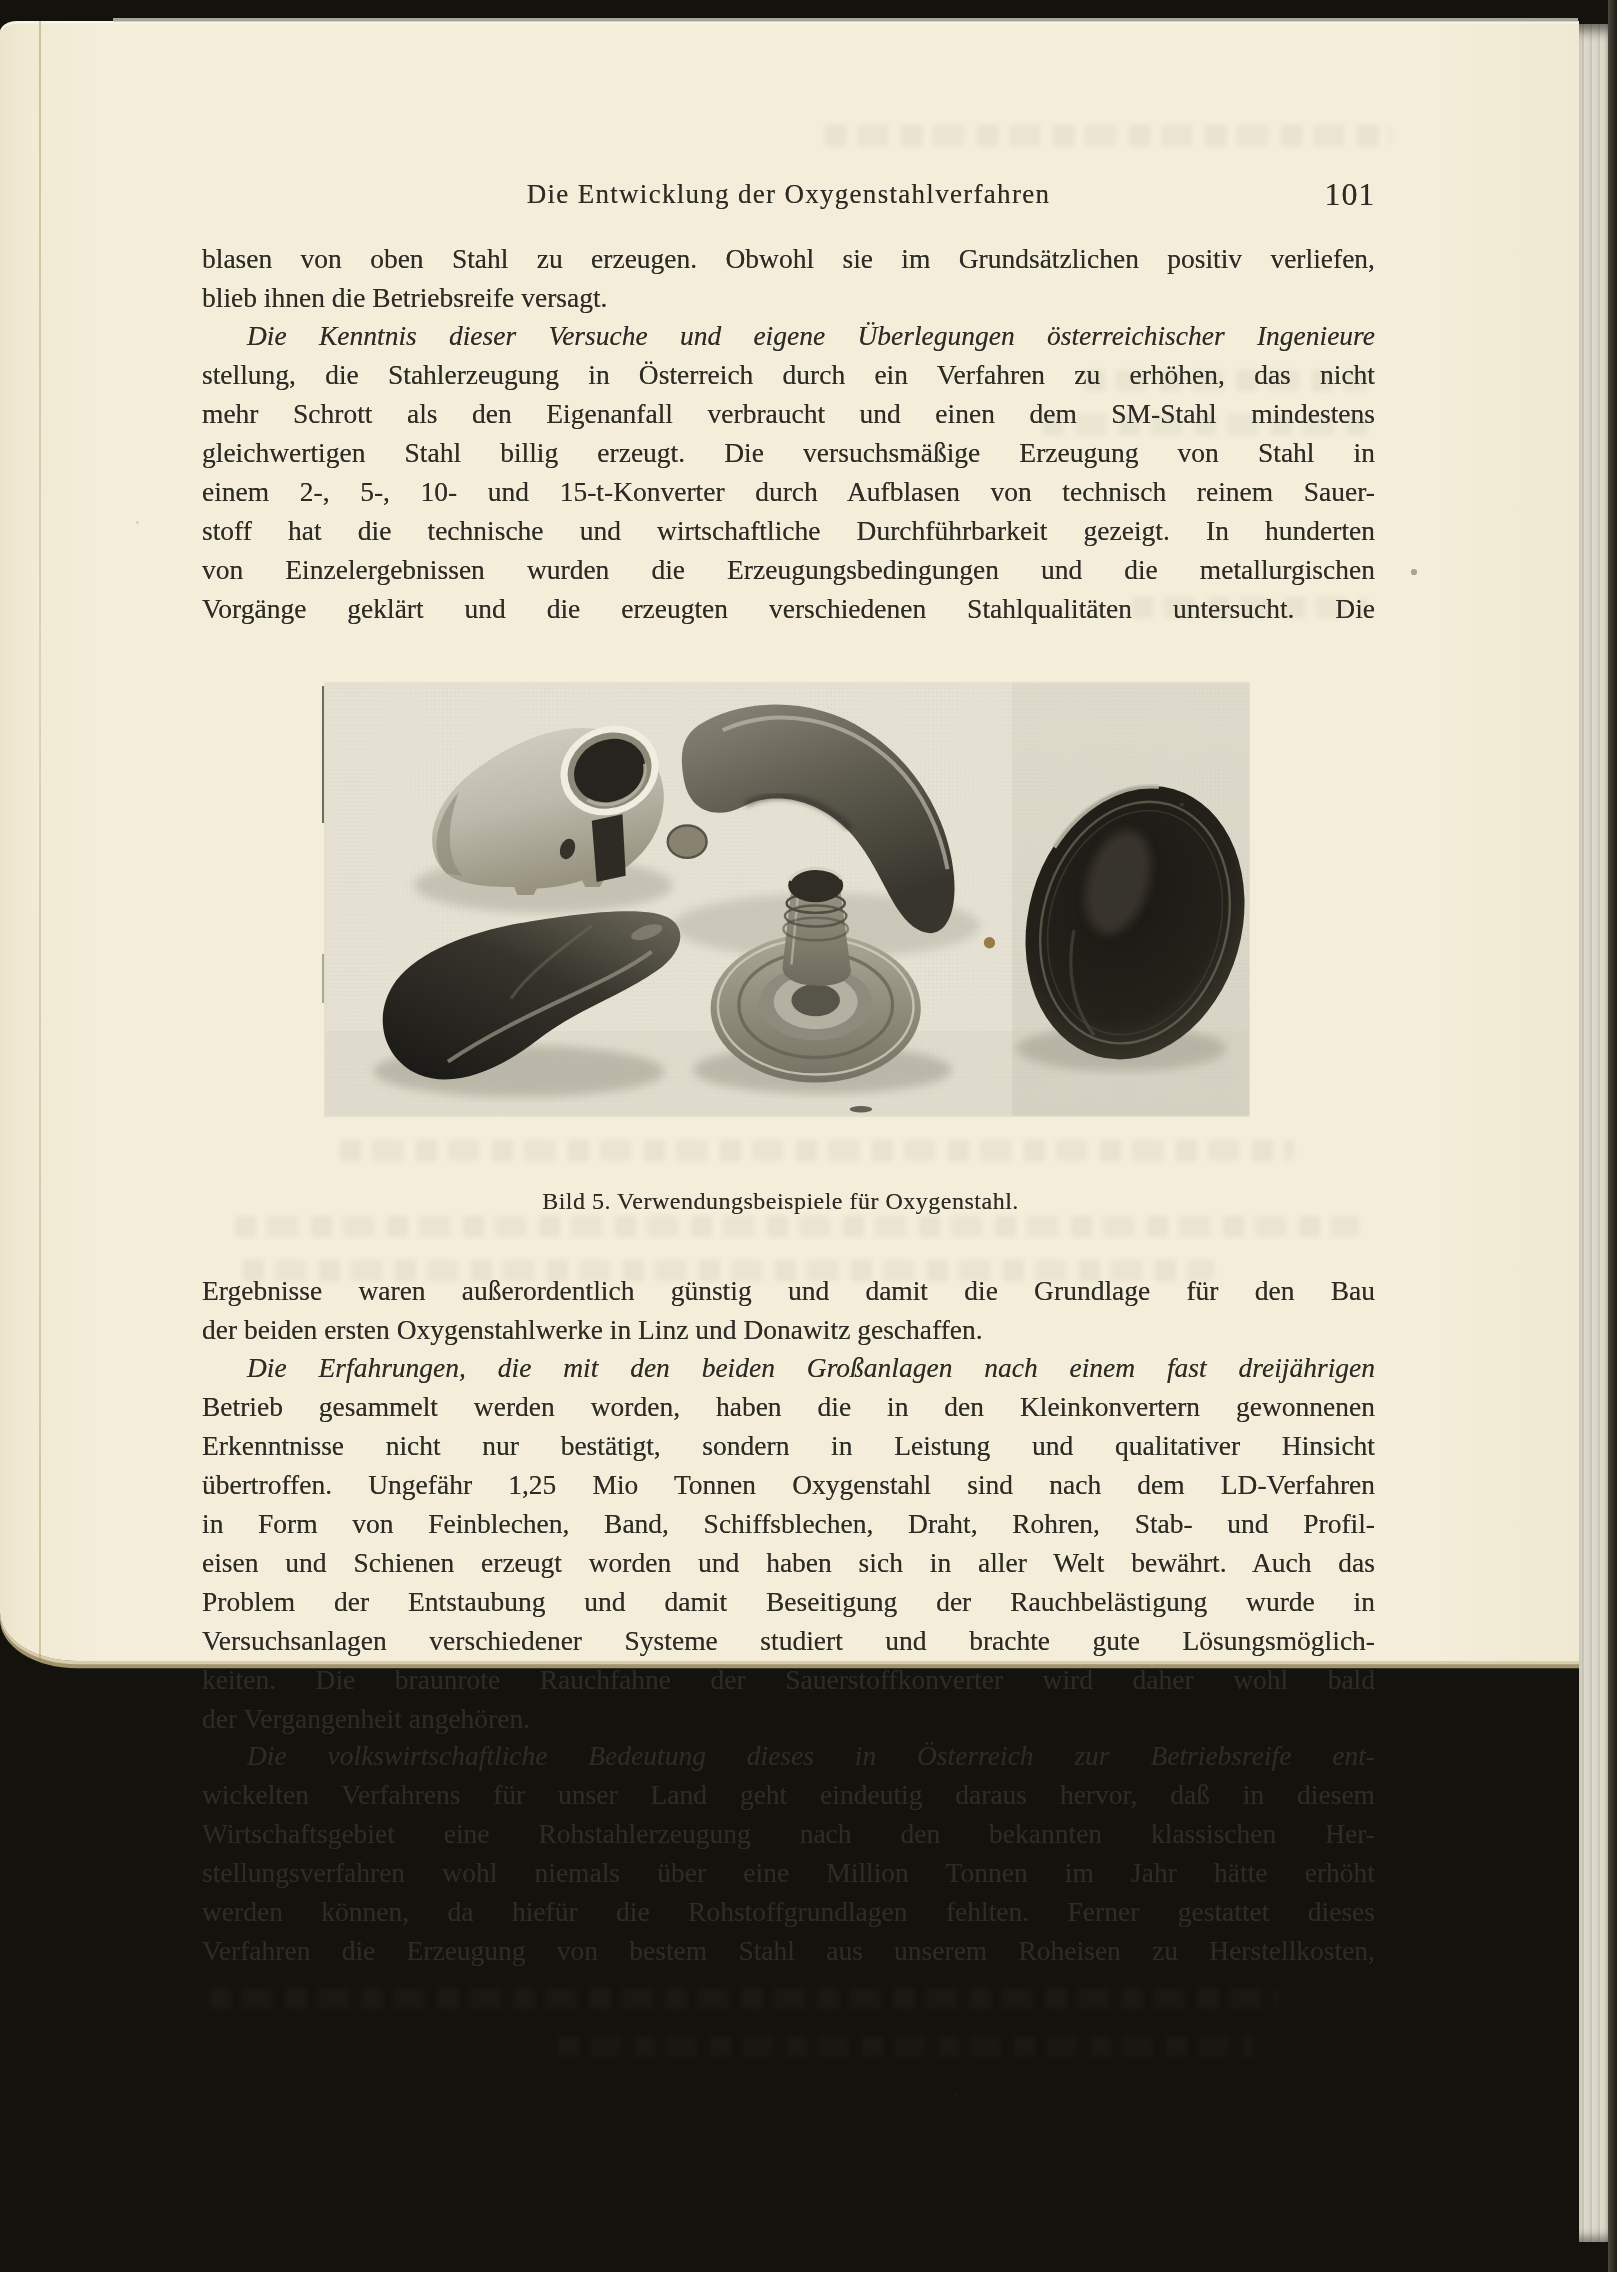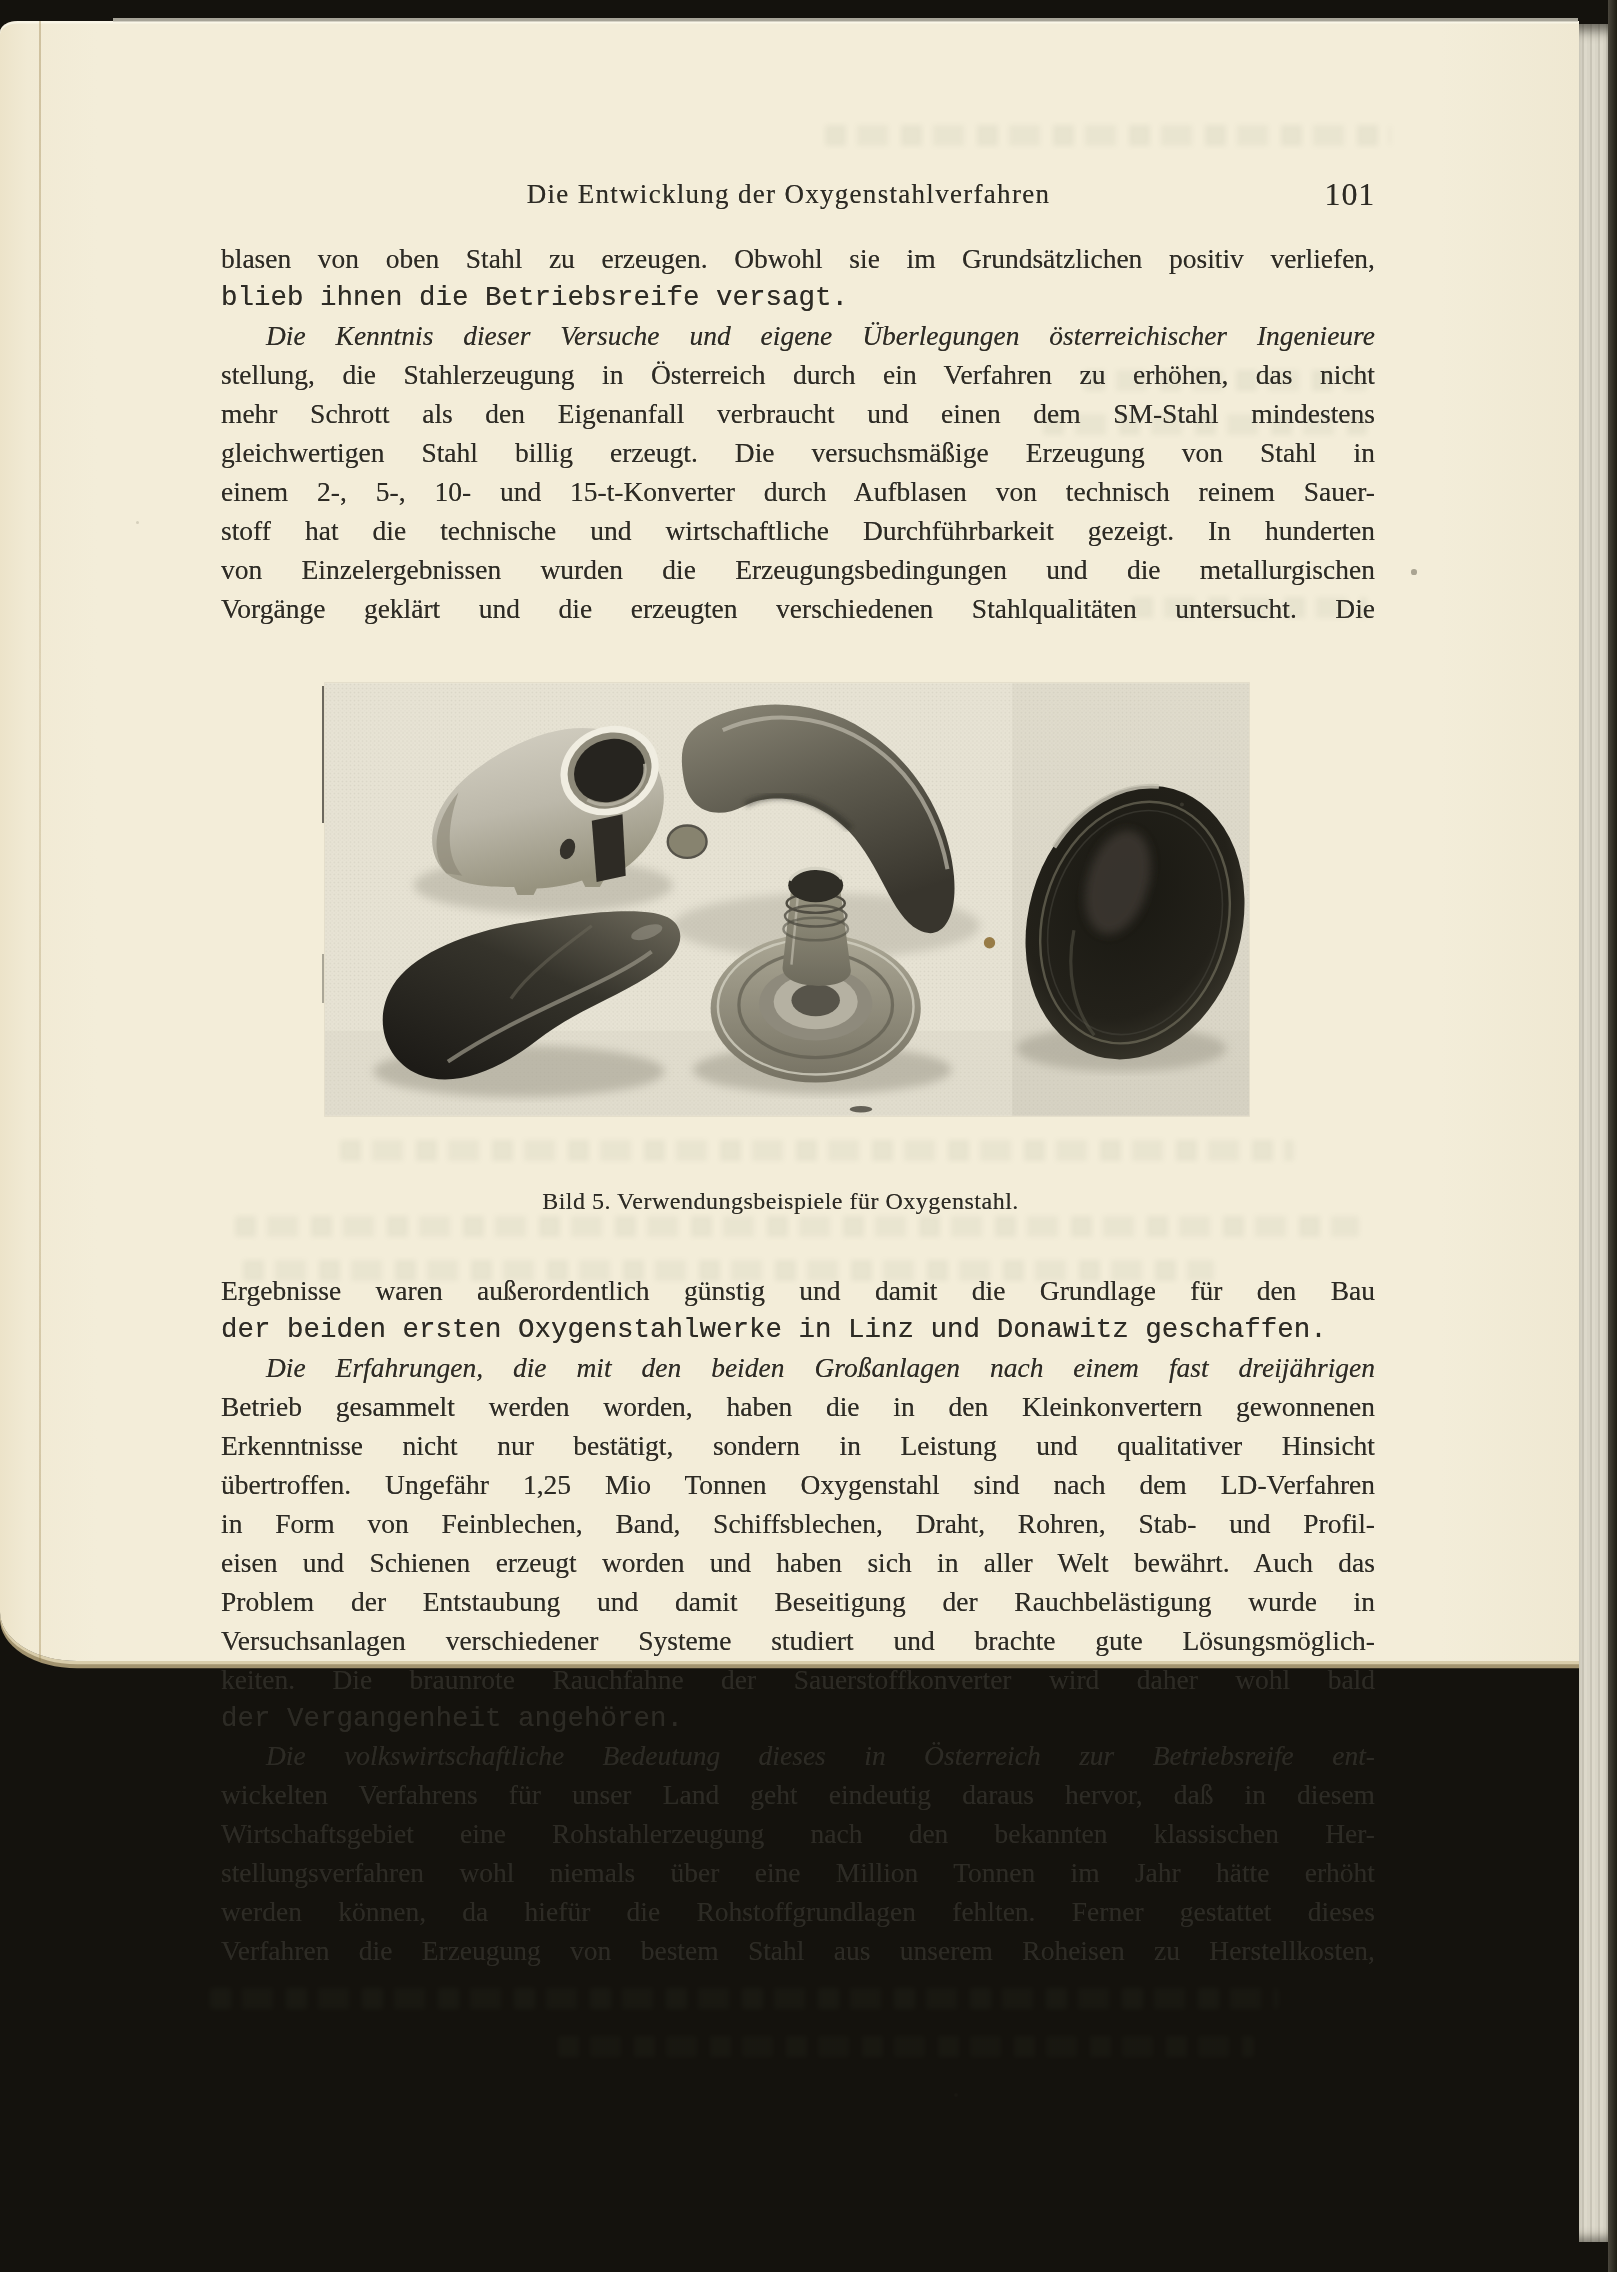--- a/index.html
+++ b/index.html
@@ -42,23 +42,22 @@
   }
   .page-number{
     position:absolute;right:0;top:0;height:34px;line-height:34px;
     font-size:32px;letter-spacing:0.8px;
   }
   .para{position:absolute;left:202px;width:1173px;}
   .line{
     height:39px;line-height:39px;font-size:27.5px;
     text-align:justify;text-align-last:justify;
     white-space:nowrap;
-    margin-left:19px;
-  }
-  .line.flush{text-align-last:left;font-family:Liberation Mono, monospace;}
+  }
+  .line.flush{text-align-last:left;}
   .line.indent{text-indent:45px;font-style:italic;}
   .caption{
     position:absolute;left:194px;top:1164px;width:1173px;height:32px;line-height:32px;
     font-size:24px;letter-spacing:0.5px;text-align:center;
   }
   
   .photo{
     position:absolute;left:325px;top:683px;width:924px;height:433px;
     box-shadow:0 0 0 0.8px rgba(120,115,100,.15);
   }

